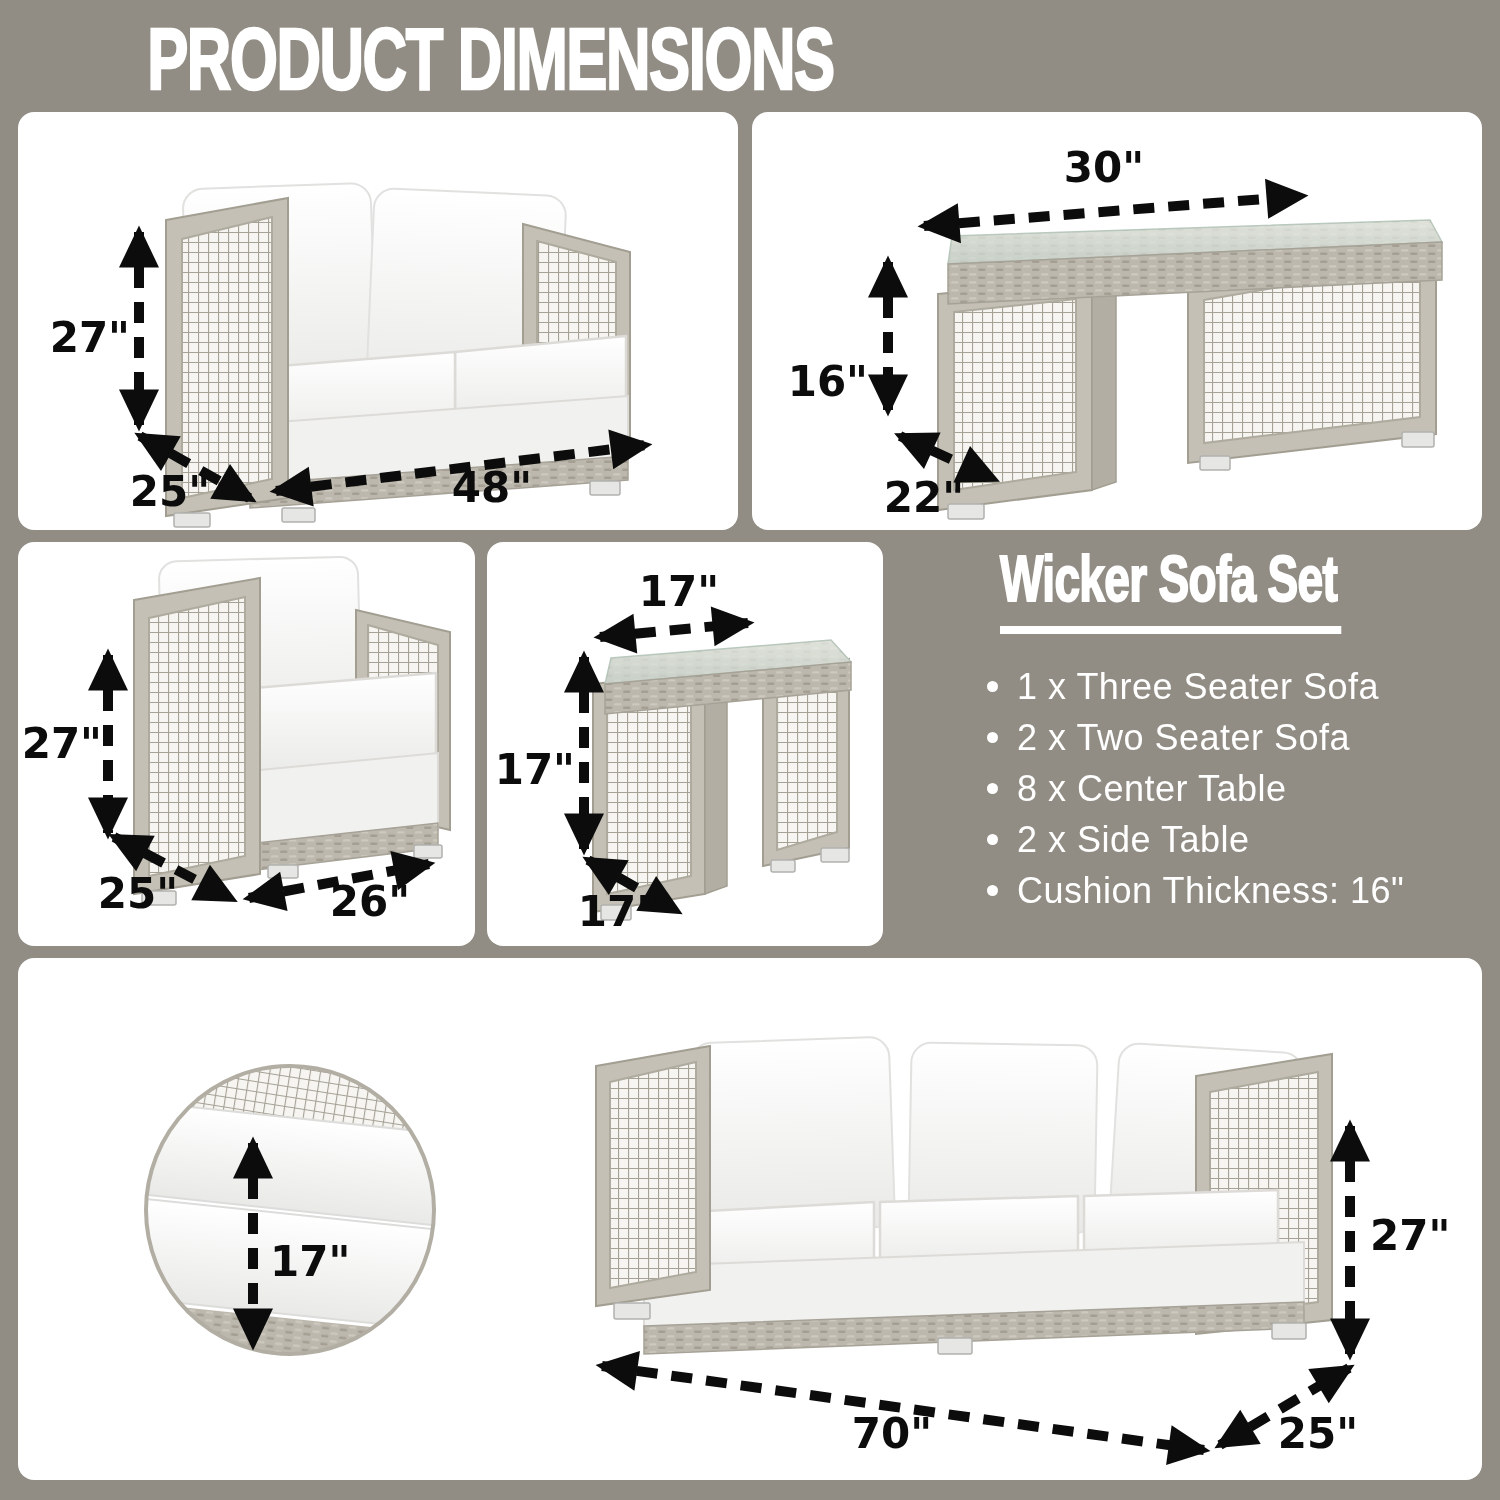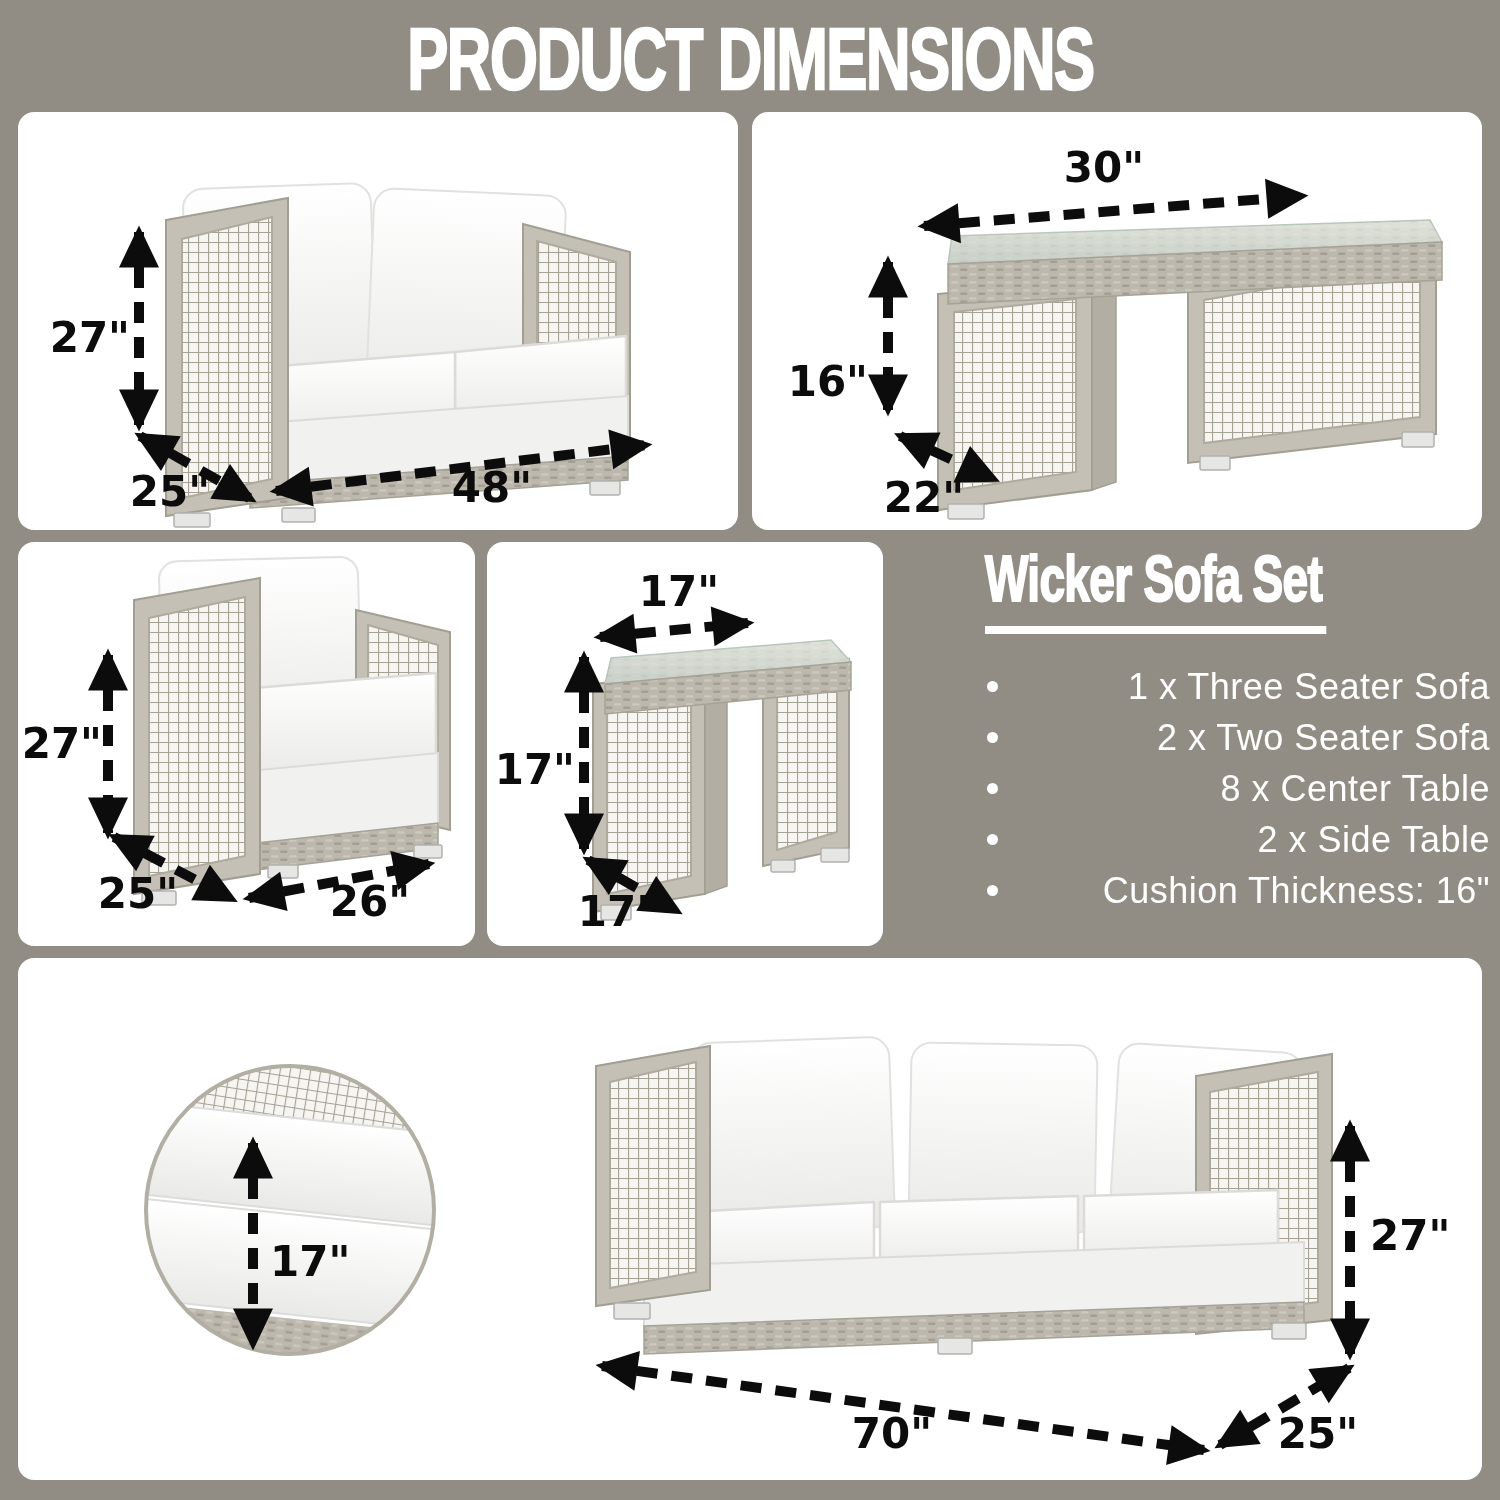--- a/index.html
+++ b/index.html
@@ -1,38 +1,38 @@
 <!DOCTYPE html>
 <html><head>
 <meta charset="utf-8">
 <style>
   html,body{margin:0;padding:0;background:#6f6b63;}
   .canvas{position:relative;width:1500px;height:1500px;background:#918d84;overflow:hidden;
           font-family:"Liberation Sans",sans-serif;}
-  .page-title{position:absolute;top:8px;left:0;width:100%;text-align:center;white-space:nowrap;}
+  .page-title{position:absolute;top:8px;left:0;width:100%;white-space:nowrap;}
   .page-title span{display:inline-block;transform:scaleX(0.70);transform-origin:center;
           font-size:88px;font-weight:bold;letter-spacing:-2px;color:#ffffff;
           -webkit-text-stroke:2.5px #ffffff;}
   .panel{position:absolute;background:#ffffff;border-radius:16px;}
   #p-two{left:18px;top:112px;width:720px;height:418px;}
   #p-center{left:752px;top:112px;width:730px;height:418px;}
   #p-one{left:18px;top:542px;width:457px;height:404px;}
   #p-side{left:487px;top:542px;width:396px;height:404px;}
   #p-big{left:18px;top:958px;width:1464px;height:522px;}
   .panel svg{display:block;width:100%;height:100%;}
   .dim{stroke:#0c0c0c;stroke-width:10;stroke-dasharray:21 14;fill:none;stroke-linecap:butt;}
   .dimlabel{font-family:"DejaVu Sans",sans-serif;font-weight:bold;font-size:42px;fill:#0c0c0c;}
   .set-info{position:absolute;left:985px;top:542px;width:505px;color:#ffffff;}
-  .set-title{white-space:nowrap;}
+  .set-title{white-space:nowrap;text-align:center;}
   .set-title span{display:inline-block;transform:scaleX(0.72);transform-origin:left top;
           font-size:64px;font-weight:bold;color:#ffffff;-webkit-text-stroke:2px #ffffff;
           border-bottom:8px solid #ffffff;padding:0 6px 10px 0;letter-spacing:-1px;}
   .set-list{list-style:none;margin:34px 0 0 0;padding:0 0 0 32px;}
   .set-list li{position:relative;font-size:36px;line-height:37px;margin-bottom:14px;
-          letter-spacing:0.5px;font-weight:400;text-align:right;}
+          letter-spacing:0.5px;font-weight:400;}
   .set-list li::before{content:'';position:absolute;left:-30px;top:13px;width:11px;height:11px;
           border-radius:50%;background:#ffffff;}
 </style>
 </head>
 <body>
 
 <div class="canvas">
 
   <div class="page-title">
     <span>PRODUCT DIMENSIONS</span>

